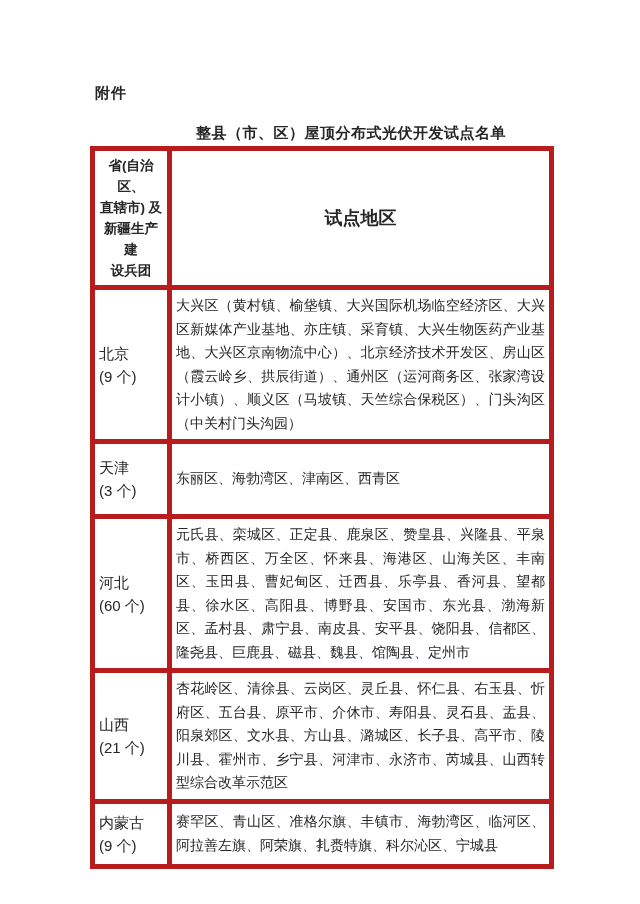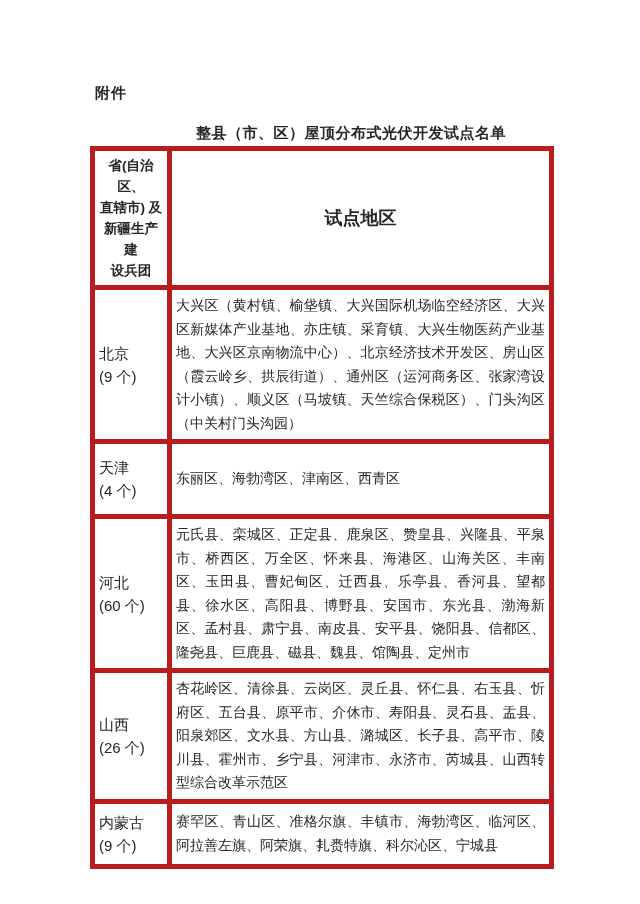--- a/index.html
+++ b/index.html
@@ -122,37 +122,37 @@
         <td class="prov-cell">
           <div>北京</div>
           <div>(9 个)</div>
         </td>
         <td class="regions-cell">大兴区（黄村镇、榆垡镇、大兴国际机场临空经济区、大兴区新媒体产业基地、亦庄镇、采育镇、大兴生物医药产业基地、大兴区京南物流中心）、北京经济技术开发区、房山区（霞云岭乡、拱辰街道）、通州区（运河商务区、张家湾设计小镇）、顺义区（马坡镇、天竺综合保税区）、门头沟区（中关村门头沟园）</td>
       </tr>
 
       <tr class="r-tianjin">
         <td class="prov-cell">
           <div>天津</div>
-          <div>(4 个)</div>
+          <div>(3 个)</div>
         </td>
         <td class="regions-cell">东丽区、海勃湾区、津南区、西青区</td>
       </tr>
 
       <tr class="r-hebei">
         <td class="prov-cell">
           <div>河北</div>
           <div>(60 个)</div>
         </td>
         <td class="regions-cell">元氏县、栾城区、正定县、鹿泉区、赞皇县、兴隆县、平泉市、桥西区、万全区、怀来县、海港区、山海关区、丰南区、玉田县、曹妃甸区、迁西县、乐亭县、香河县、望都县、徐水区、高阳县、博野县、安国市、东光县、渤海新区、孟村县、肃宁县、南皮县、安平县、饶阳县、信都区、隆尧县、巨鹿县、磁县、魏县、馆陶县、定州市</td>
       </tr>
 
       <tr class="r-shanxi">
         <td class="prov-cell">
           <div>山西</div>
-          <div>(26 个)</div>
+          <div>(21 个)</div>
         </td>
         <td class="regions-cell">杏花岭区、清徐县、云岗区、灵丘县、怀仁县、右玉县、忻府区、五台县、原平市、介休市、寿阳县、灵石县、盂县、阳泉郊区、文水县、方山县、潞城区、长子县、高平市、陵川县、霍州市、乡宁县、河津市、永济市、芮城县、山西转型综合改革示范区</td>
       </tr>
 
       <tr class="r-neimenggu">
         <td class="prov-cell">
           <div>内蒙古</div>
           <div>(9 个)</div>
         </td>
         <td class="regions-cell">赛罕区、青山区、准格尔旗、丰镇市、海勃湾区、临河区、阿拉善左旗、阿荣旗、扎赉特旗、科尔沁区、宁城县</td>

